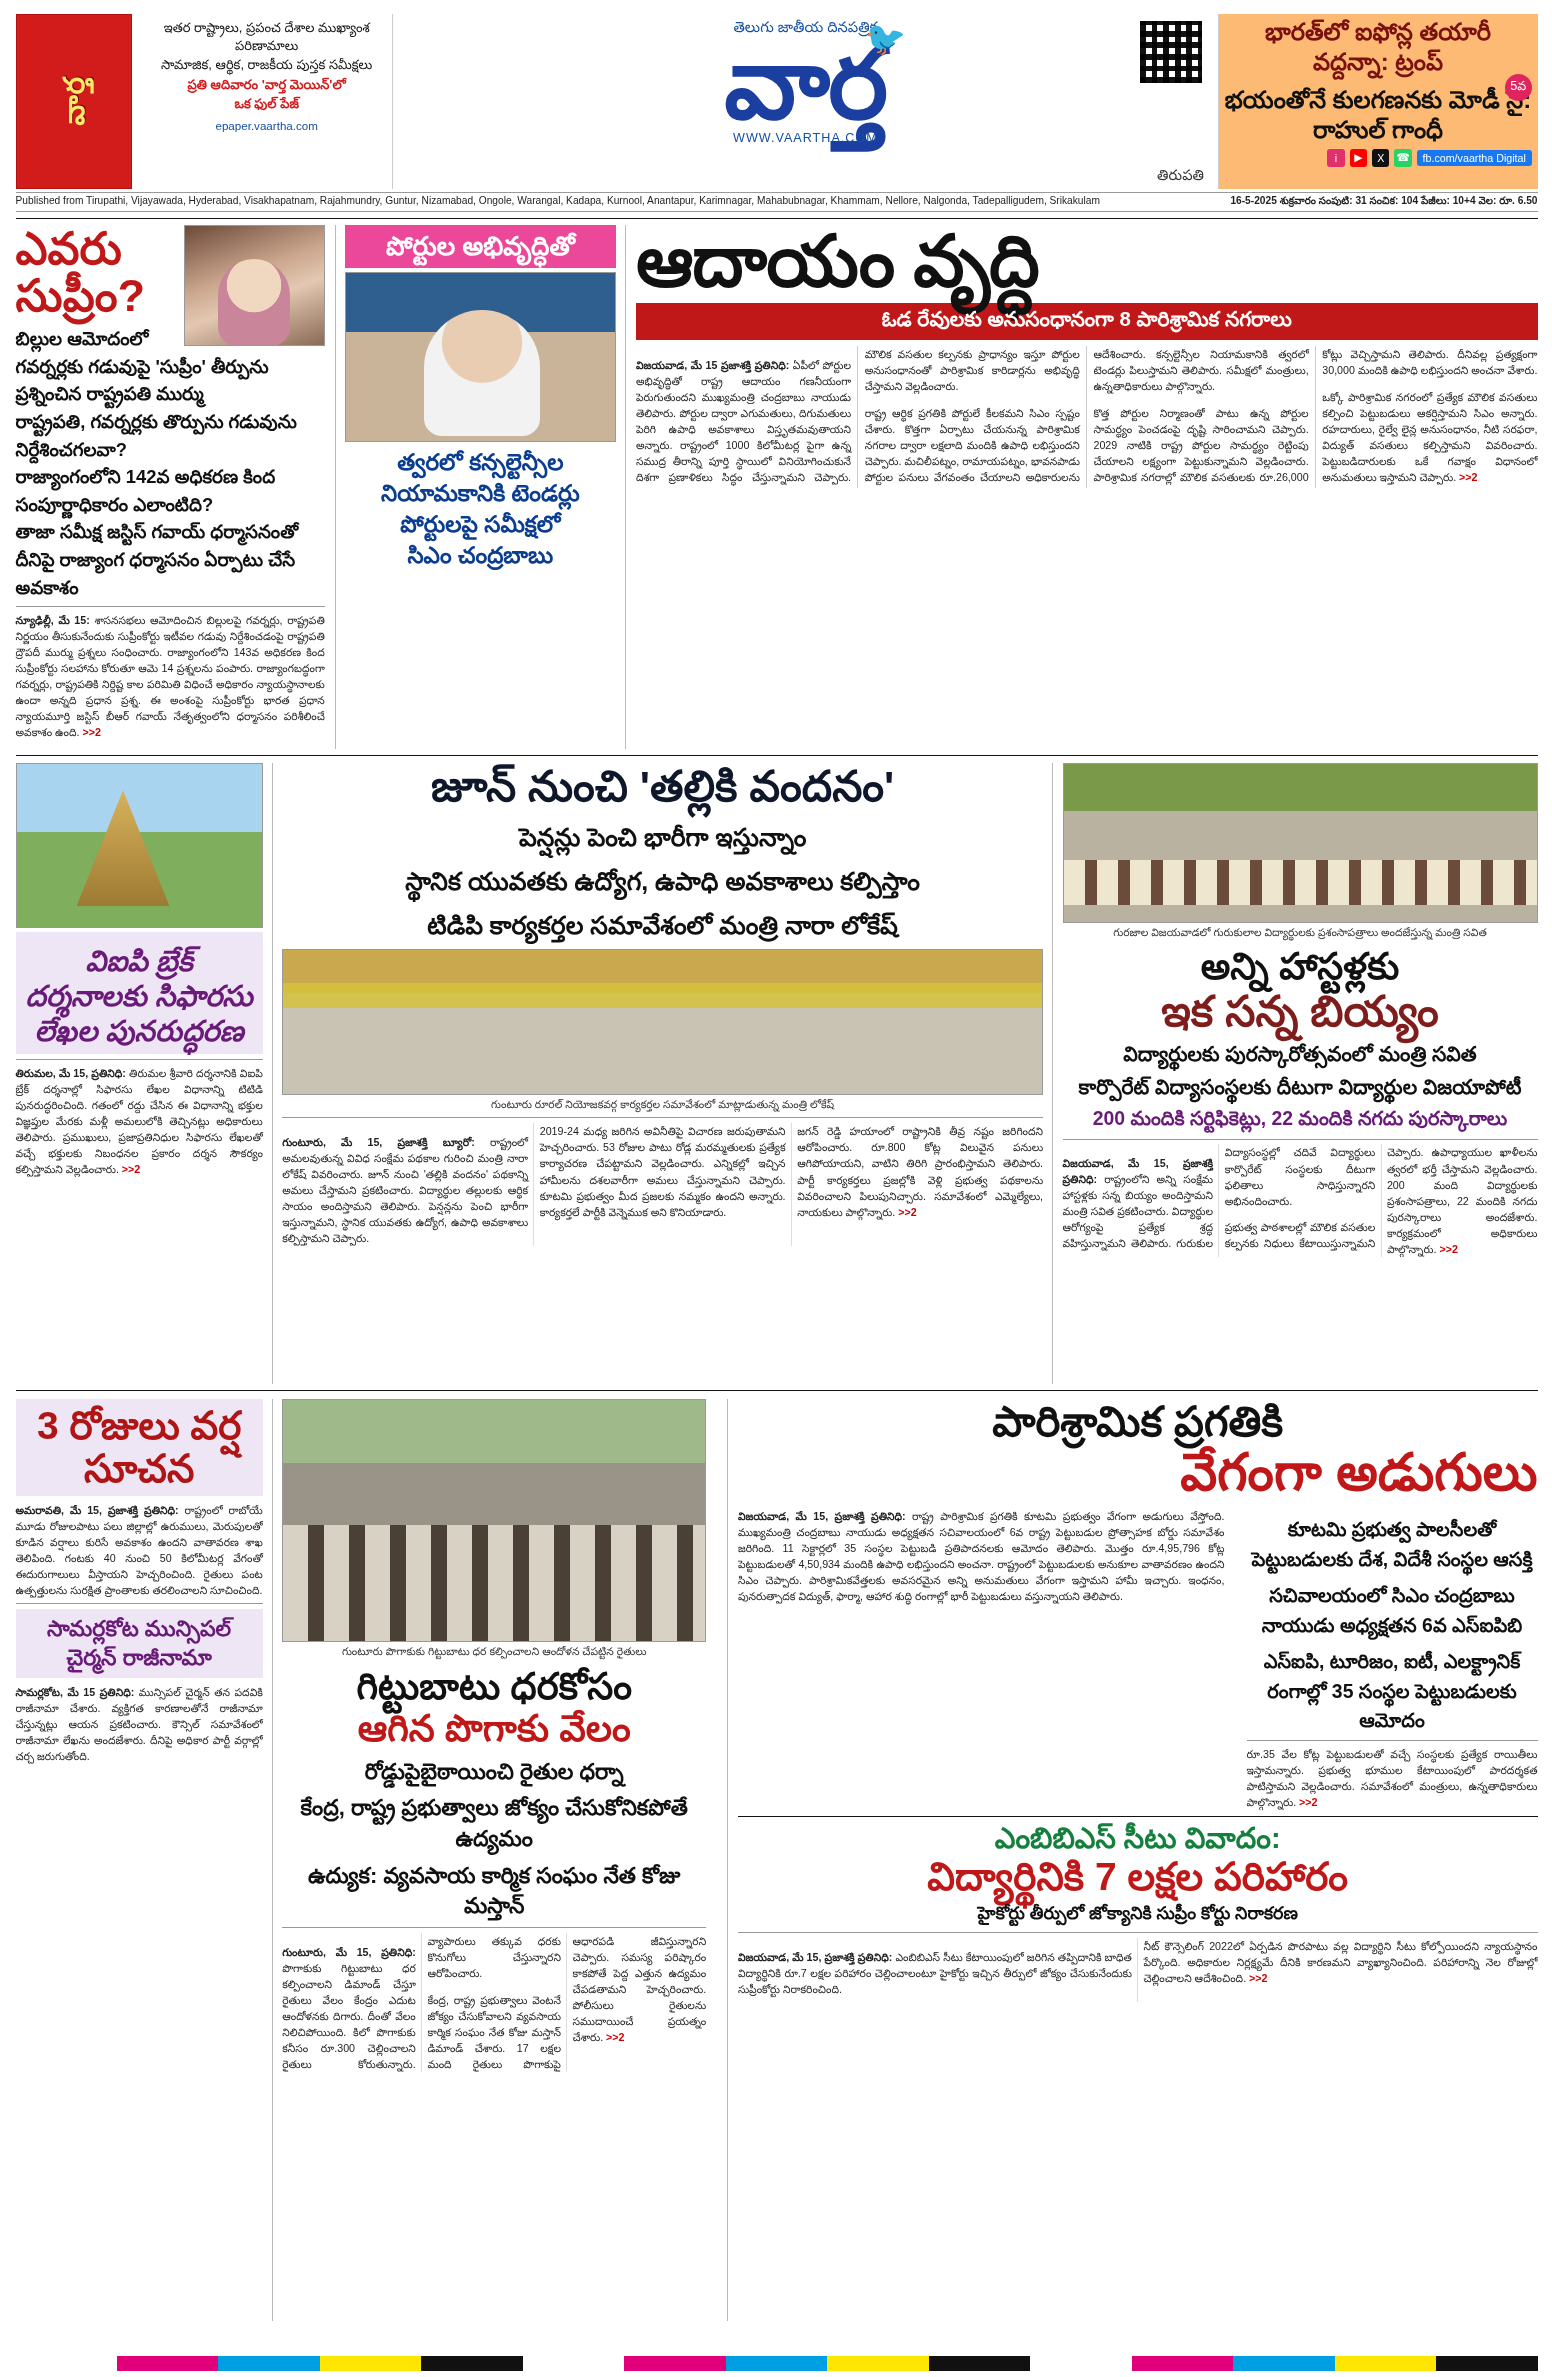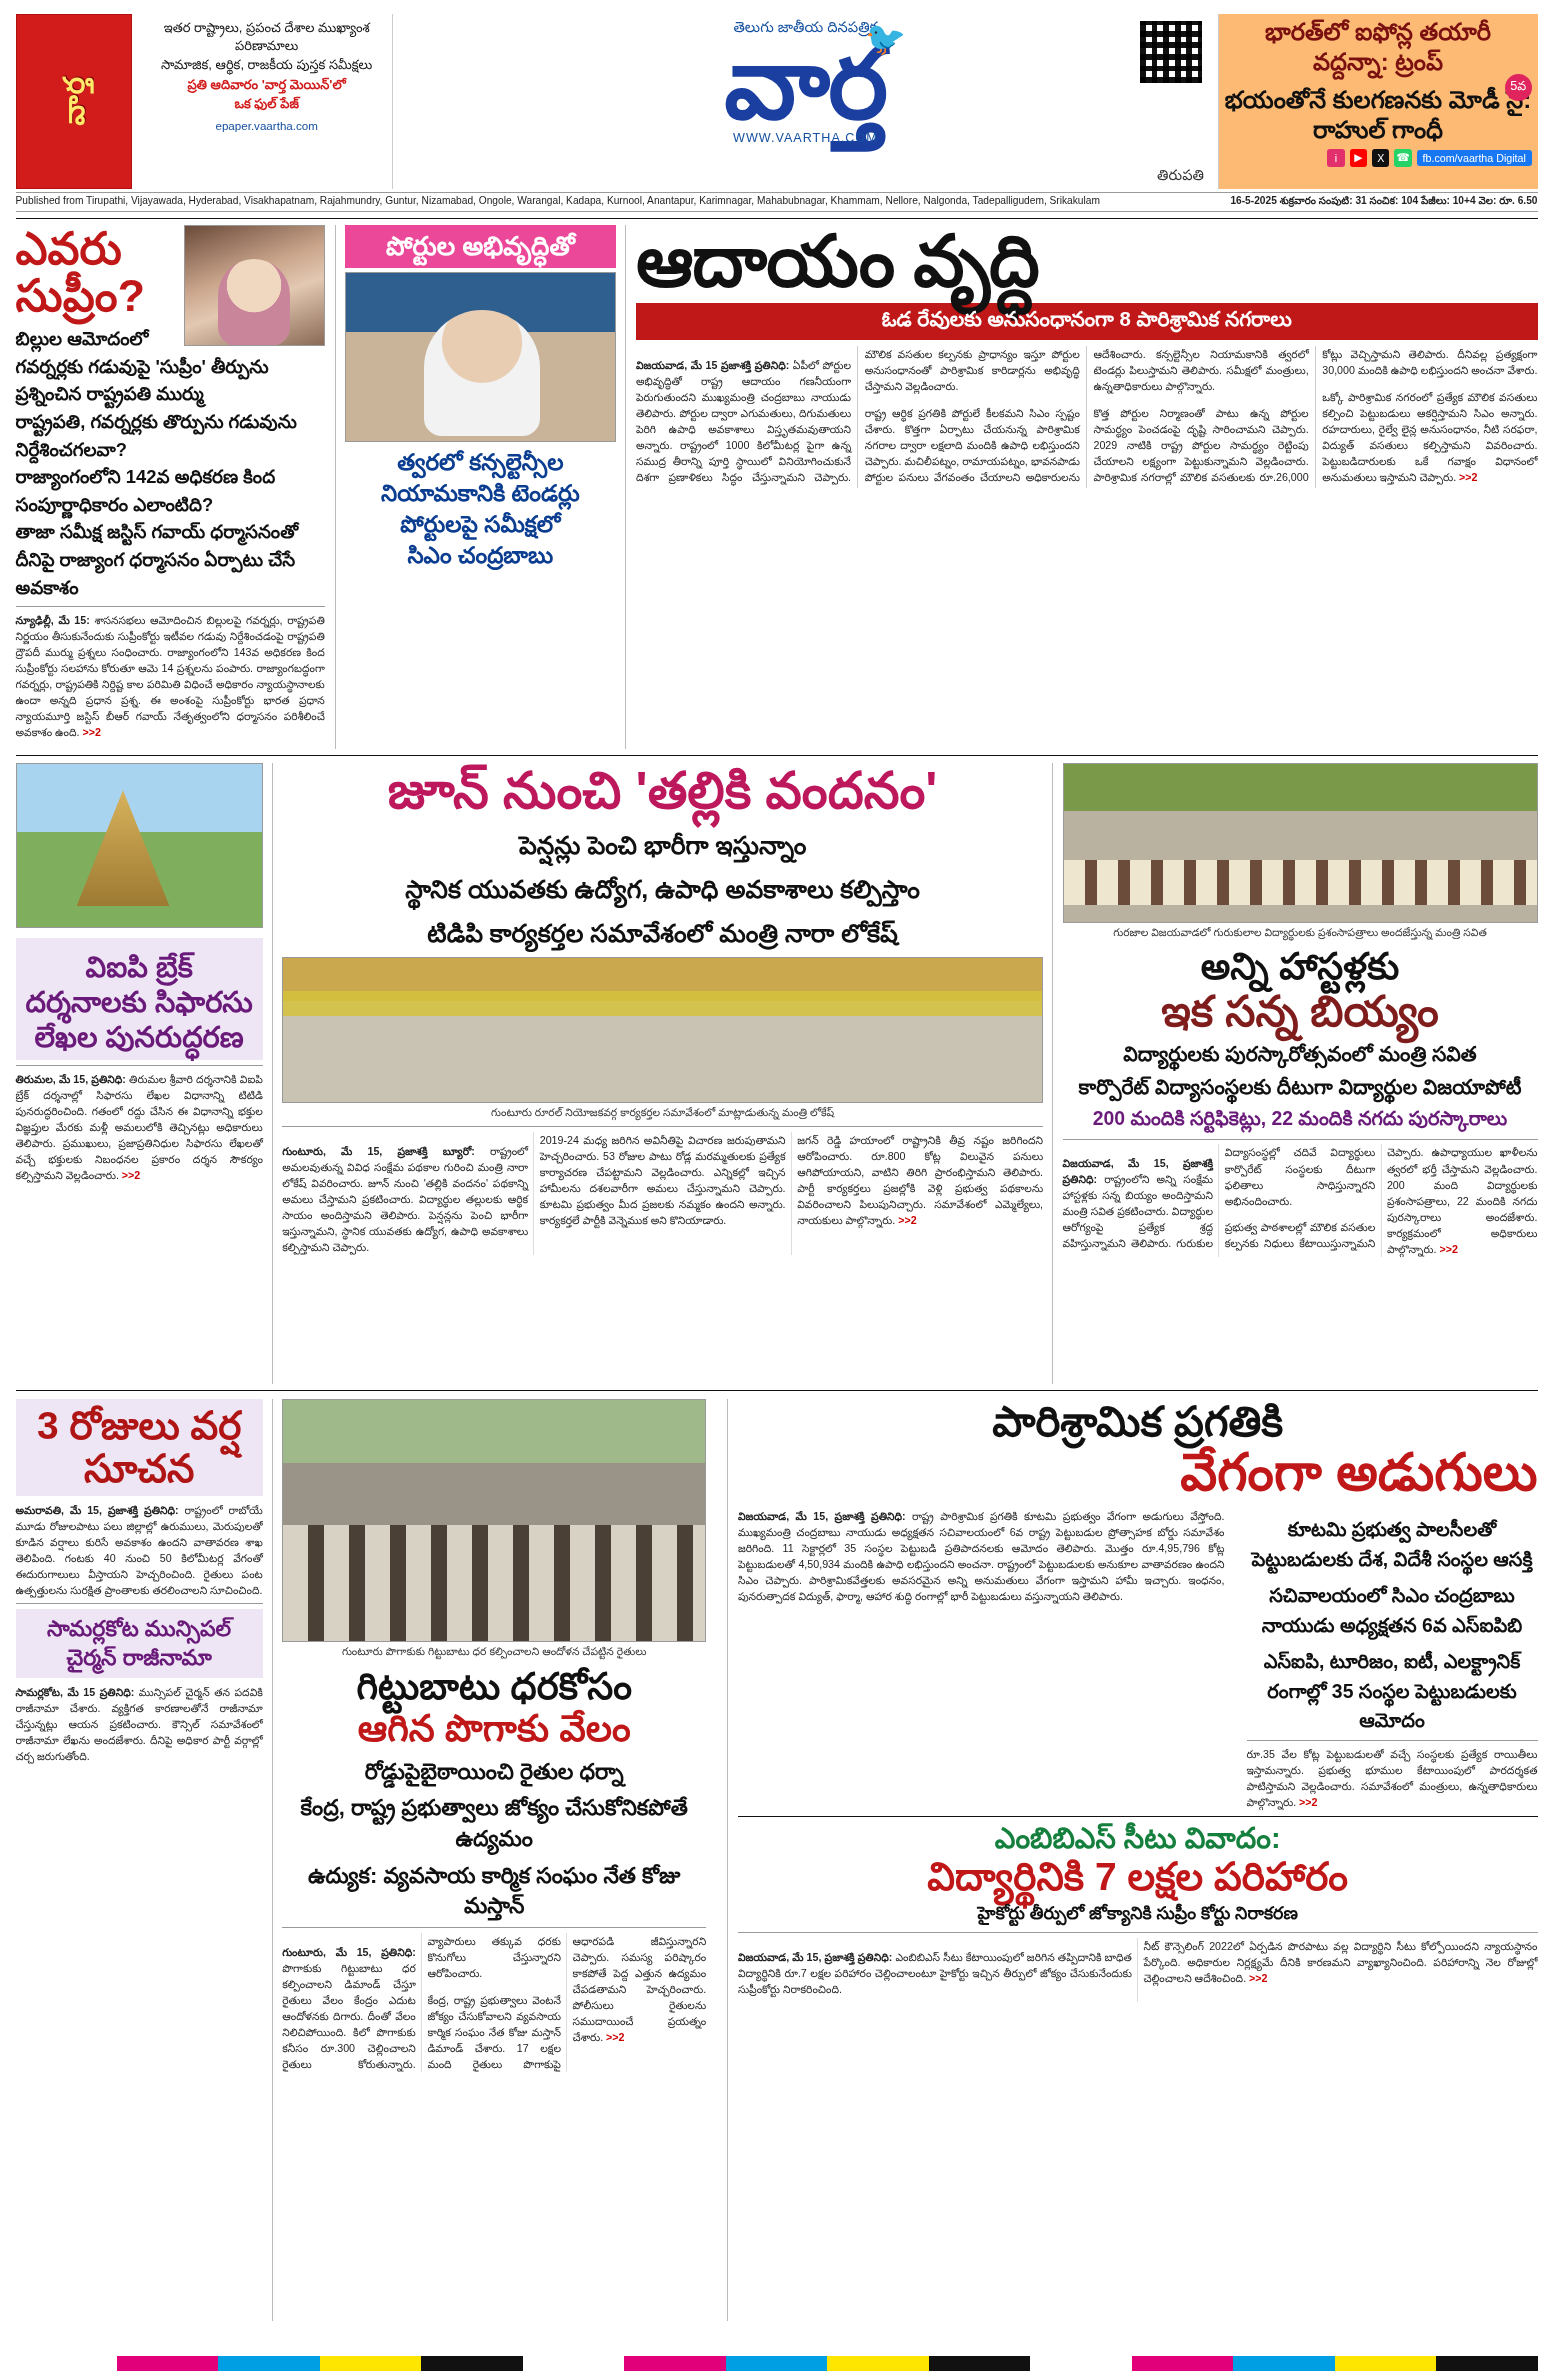--- a/index.html
+++ b/index.html
@@ -92,21 +92,21 @@
   .r2b { flex:1; border-right:1px solid #bbb; padding-right:8.7px; }
   .r2c { width:475px; }
 
   .temple { width:100%; height:165px; border:1px solid #999;
     background:linear-gradient(180deg,#a9d4ef 0 42%, #7fae5c 42% 100%); position:relative; overflow:hidden;}
   .temple:after{content:"";position:absolute;left:60px;bottom:21.3px;width:93px;height:116px;
     background:linear-gradient(180deg,#d8b25c,#9d7a32); clip-path:polygon(50% 0,100% 100%,0 100%);}
   .hd-purple { font-size:29px; font-weight:bold; color:#6a1b7a; line-height:1.2; text-align:center; margin-top:5.8px;}
   .lav { background:#efe6f5; padding:5.8px; }
 
-  .hd-b { font-size:51px; font-weight:bold; color:#be185d; line-height:1.1; text-align:center;}
+  .hd-b { font-size:43px; font-weight:bold; color:#0f172a; line-height:1.1; text-align:center;}
   .hd-b-sub { font-size:25px; font-weight:bold; color:#111; line-height:1.45; text-align:center; margin-top:7.8px;}
   .photo-meet { width:100%; height:146px; border:1px solid #999; margin-top:5.8px;
     background:linear-gradient(180deg,#caa84e 0 30%, #c9c3b4 30% 100%); position:relative; overflow:hidden;}
   .photo-meet:before{content:"";position:absolute;left:0;top:33px;width:100%;height:25px;background:#d6c23c;opacity:.85;}
   .cap { font-size:10.7px; text-align:center; color:#333; margin-top:2.9px; }
 
   .photo-group { width:100%; height:160px; border:1px solid #999;
     background:linear-gradient(180deg,#7a9a4a 0 30%, #b9b2a0 30% 100%); position:relative; overflow:hidden;}
   .photo-group:after{content:"";position:absolute;left:0;bottom:17.5px;width:100%;height:45px;
     background:repeating-linear-gradient(90deg,#efe6d0 0 21.3px,#6b4b3a 21.3px 33px);}
@@ -233,21 +233,21 @@
       </div>
     </div>
   </div>
 
   <div class="rule"></div>
 
   <div class="row2">
 
     <div class="r2a">
       <div class="temple"></div>
-      <div class="lav" style="margin-top:10px;">
+      <div class="lav" style="margin-top:4px;font-style:italic;">
         <div class="hd-purple">విఐపి బ్రేక్ దర్శనాలకు సిఫారసు లేఖల పునరుద్ధరణ</div>
       </div>
       <div class="thinrule"></div>
       <div class="body-text">
         <span class="lead">తిరుమల, మే 15, ప్రతినిధి:</span>
         <span>తిరుమల శ్రీవారి దర్శనానికి విఐపి బ్రేక్ దర్శనాల్లో సిఫారసు లేఖల విధానాన్ని టిటిడి పునరుద్ధరించింది. గతంలో రద్దు చేసిన ఈ విధానాన్ని భక్తుల విజ్ఞప్తుల మేరకు మళ్లీ అమలులోకి తెచ్చినట్లు అధికారులు తెలిపారు. ప్రముఖులు, ప్రజాప్రతినిధుల సిఫారసు లేఖలతో వచ్చే భక్తులకు నిబంధనల ప్రకారం దర్శన సౌకర్యం కల్పిస్తామని వెల్లడించారు.</span>
         <span class="cont">&gt;&gt;2</span>
       </div>
     </div>
 

